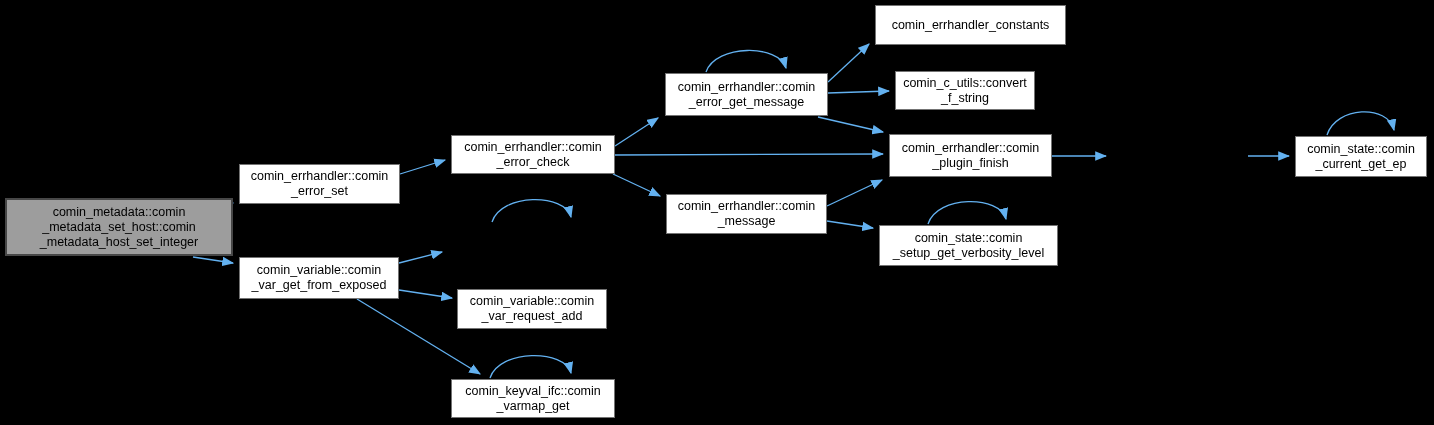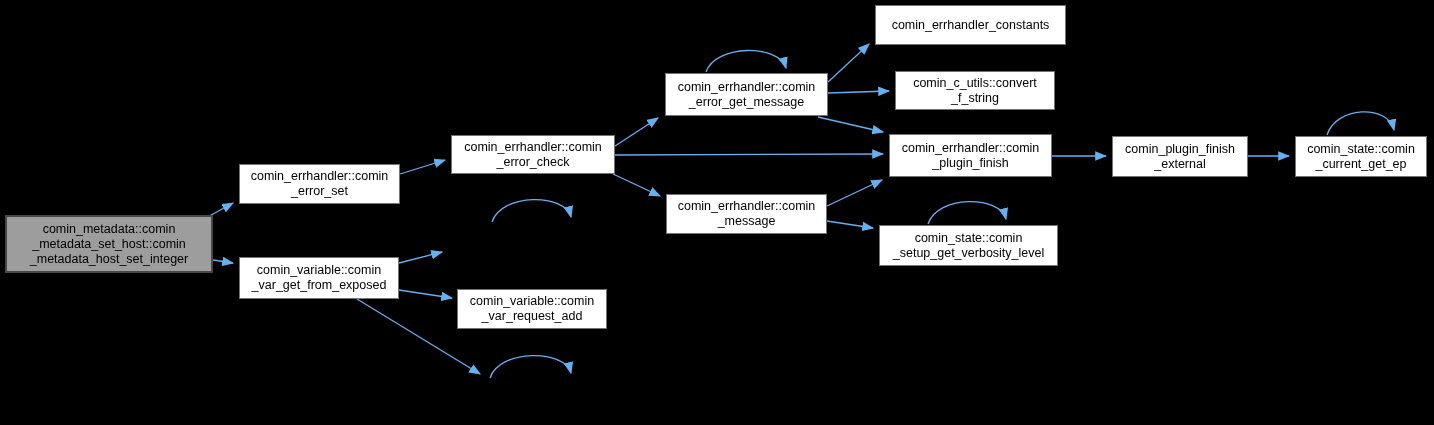--- a/index.html
+++ b/index.html
@@ -78,21 +78,21 @@
     <path d="M828,93 L889,91" marker-end="url(#ah)"></path>
     <path d="M818,117 L883,132" marker-end="url(#ah)"></path>
     <path d="M827,206 L882,180" marker-end="url(#ah)"></path>
     <path d="M827,221 L873,228" marker-end="url(#ah)"></path>
     <path d="M928,224 C937,195 1000,195 1006,219" marker-end="url(#ah)"></path>
     <path d="M1052,156 L1106,156" marker-end="url(#ah)"></path>
     <path d="M1248,156 L1289,156" marker-end="url(#ah)"></path>
     <path d="M1327,135 C1336,106 1388,104 1394,130" marker-end="url(#ah)"></path>
   </svg>
 
-  <div class="node highlight" style="left:5px;top:215px;width:208px;height:58px">
+  <div class="node highlight" style="left:5px;top:198px;width:228px;height:58px">
     <span>comin_metadata::comin</span>
     <span>_metadata_set_host::comin</span>
     <span>_metadata_host_set_integer</span>
   </div>
 
   <div class="node" style="left:239px;top:164px;width:161px;height:40px">
     <span>comin_errhandler::comin</span>
     <span>_error_set</span>
   </div>
 
@@ -105,53 +105,53 @@
     <span>comin_errhandler::comin</span>
     <span>_error_check</span>
   </div>
 
 
   <div class="node" style="left:457px;top:289px;width:150px;height:40px">
     <span>comin_variable::comin</span>
     <span>_var_request_add</span>
   </div>
 
+  <div class="node" style="left:451px;top:379px;width:164px;height:39px">
+    <span>comin_keyval_ifc::comin</span>
+    <span>_varmap_get</span>
+  </div>
 
   <div class="node" style="left:665px;top:73px;width:163px;height:43px">
     <span>comin_errhandler::comin</span>
     <span>_error_get_message</span>
   </div>
 
   <div class="node" style="left:666px;top:194px;width:161px;height:40px">
     <span>comin_errhandler::comin</span>
     <span>_message</span>
   </div>
 
   <div class="node" style="left:875px;top:5px;width:191px;height:40px">
     <span>comin_errhandler_constants</span>
   </div>
 
-  <div class="node" style="left:895px;top:71px;width:160px;height:39px">
+  <div class="node" style="left:895px;top:71px;width:140px;height:39px">
     <span>comin_c_utils::convert</span>
     <span>_f_string</span>
   </div>
 
   <div class="node" style="left:889px;top:134px;width:163px;height:43px">
     <span>comin_errhandler::comin</span>
     <span>_plugin_finish</span>
   </div>
 
   <div class="node" style="left:879px;top:225px;width:179px;height:41px">
     <span>comin_state::comin</span>
     <span>_setup_get_verbosity_level</span>
   </div>
 
-  <div class="node" style="left:1112px;top:136px;width:136px;height:41px">
-    <span>comin_plugin_finish</span>
-    <span>_external</span>
-  </div>
 
   <div class="node" style="left:1295px;top:136px;width:132px;height:41px">
     <span>comin_state::comin</span>
     <span>_current_get_ep</span>
   </div>
 
 </div>
 
 </body></html>

